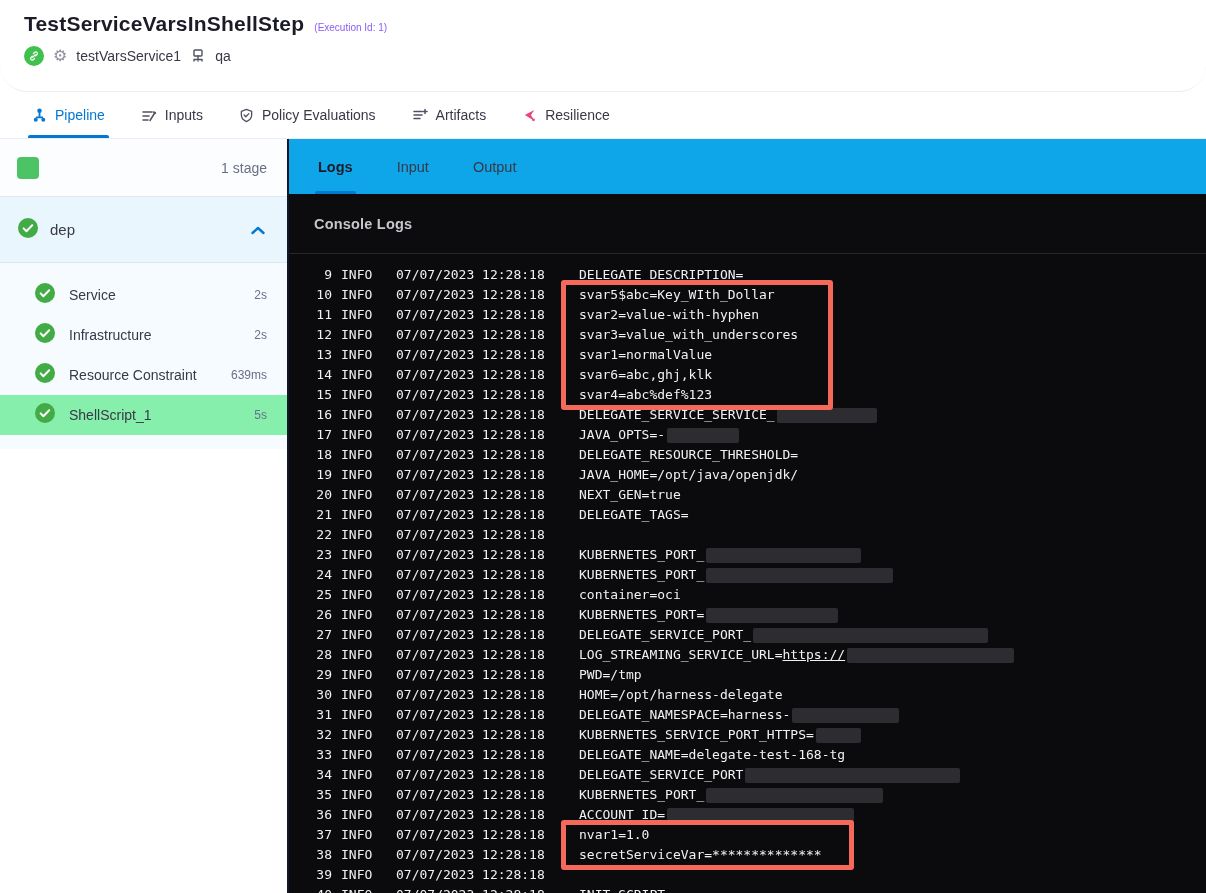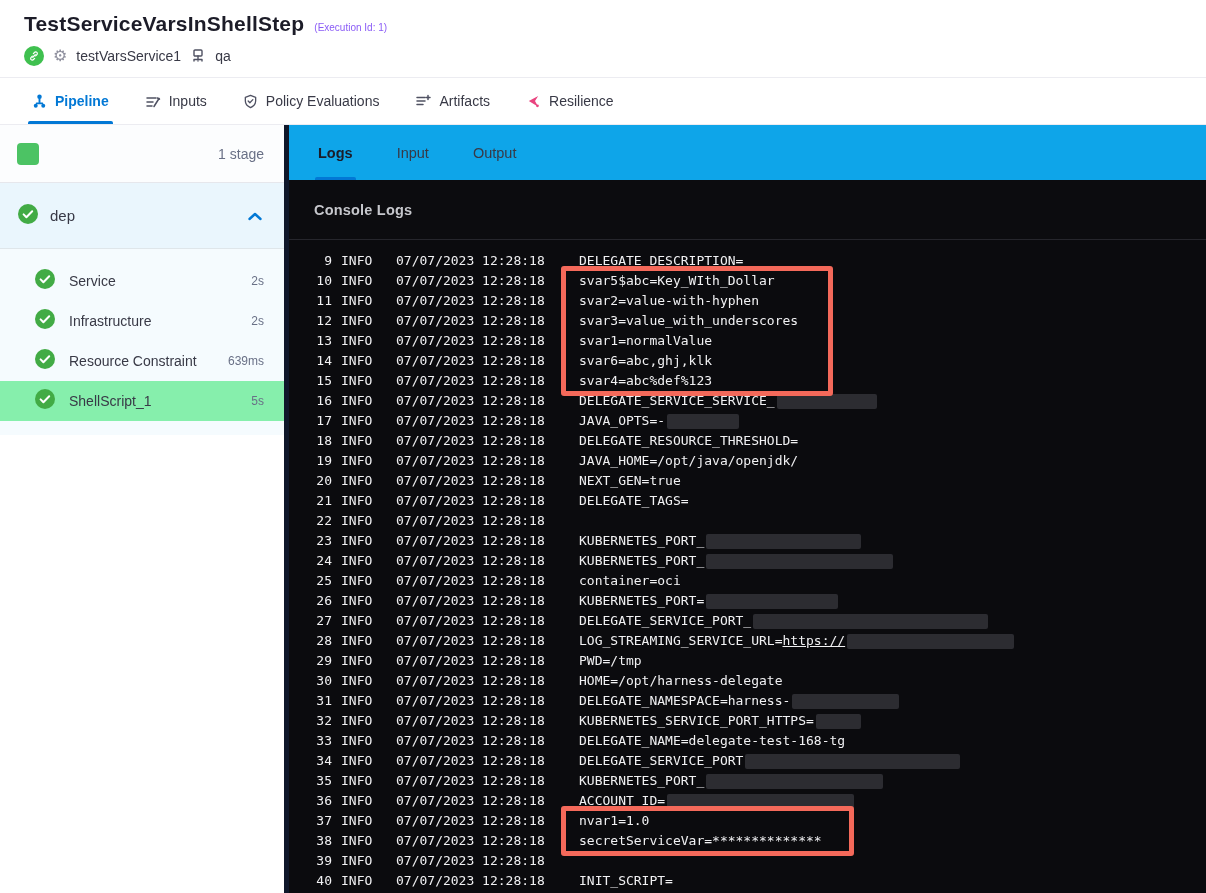--- a/index.html
+++ b/index.html
@@ -5,42 +5,42 @@
   * { box-sizing: border-box; }
   html,body { margin:0; padding:0; }
   body {
     width:1206px; height:893px; overflow:hidden;
     font-family:"Liberation Sans", sans-serif;
     background:#ffffff; color:#1c1c28;
   }
   .page { width:1206px; height:893px; display:flex; flex-direction:column; }
 
   
-  .header { padding:12px 24px 0 24px; height:78px; border-bottom:1px solid #ececf1; flex:none; background:#fff; }
+  .header { padding:12px 24px 0 24px; height:92px; border-bottom:1px solid #ececf1; flex:none; background:#fff;border-radius:27px; }
   .title-row { display:flex; align-items:baseline; gap:10px; }
   .title { font-size:21px; font-weight:700; margin:0; color:#1c1c28; letter-spacing:.2px; }
   .exec-id { font-size:10px; color:#8b5cf6; }
   .meta-row { display:flex; align-items:center; gap:9px; margin-top:10px; }
   .svc-badge { width:20px; height:20px; border-radius:50%; background:#3fc04f; display:inline-flex; align-items:center; justify-content:center; }
   .gear { color:#8f909e; font-size:16px; line-height:1; }
   .meta-label { font-size:14px; color:#383946; }
   .env-icon { display:inline-flex; }
 
   
   .tabbar { height:47px; flex:none; display:flex; align-items:stretch; gap:36px; padding-left:32px; background:#fff; border-bottom:1px solid #ececf1; }
   .tab { position:relative; display:flex; align-items:center; gap:8px; font-size:14px; color:#383946; cursor:pointer; }
-  .tab.active { color:#0278d5; font-weight:700; }
+  .tab.active { color:#0278d5; font-weight:400; }
   .tab.active::after { content:""; position:absolute; left:-4px; right:-4px; bottom:0; height:3px; background:#0278d5; border-radius:2px 2px 0 0; }
   .ticon { display:inline-flex; }
 
   
   .main { flex:1; display:flex; min-height:0; }
 
   
-  .sidebar { width:289px; flex:none; border-right:5px solid #0f172a; display:flex; flex-direction:column; background:#ffffff; }
+  .sidebar { width:289px; flex:none; border-right:2px solid #0f172a; display:flex; flex-direction:column; background:#ffffff; }
   .sidebar-head { height:58px; flex:none; display:flex; align-items:center; justify-content:space-between; padding:0 20px 0 17px; border-bottom:1px solid #e6e7ec; background:#fcfdfe; }
   .stage-square { width:22px; height:22px; border-radius:4px; background:#4cc364; }
   .stage-count { font-size:14px; color:#697086; }
   .stage-group { height:66px; flex:none; display:flex; align-items:center; padding:0 22px 0 18px; background:#eaf6fd; border-bottom:1px solid #dfe6ea; cursor:pointer; }
   .group-label { margin-left:12px; font-size:15px; color:#383946; flex:1; }
   .steps { background:#f5fbfe; padding:12px 0 14px 0; }
   .step { height:40px; display:flex; align-items:center; padding:0 20px 0 35px; cursor:pointer; }
   .step.selected { background:#86efac; }
   .step-label { margin-left:14px; flex:1; font-size:14px; color:#383946; }
   .step-duration { font-size:12px; color:#697086; }

